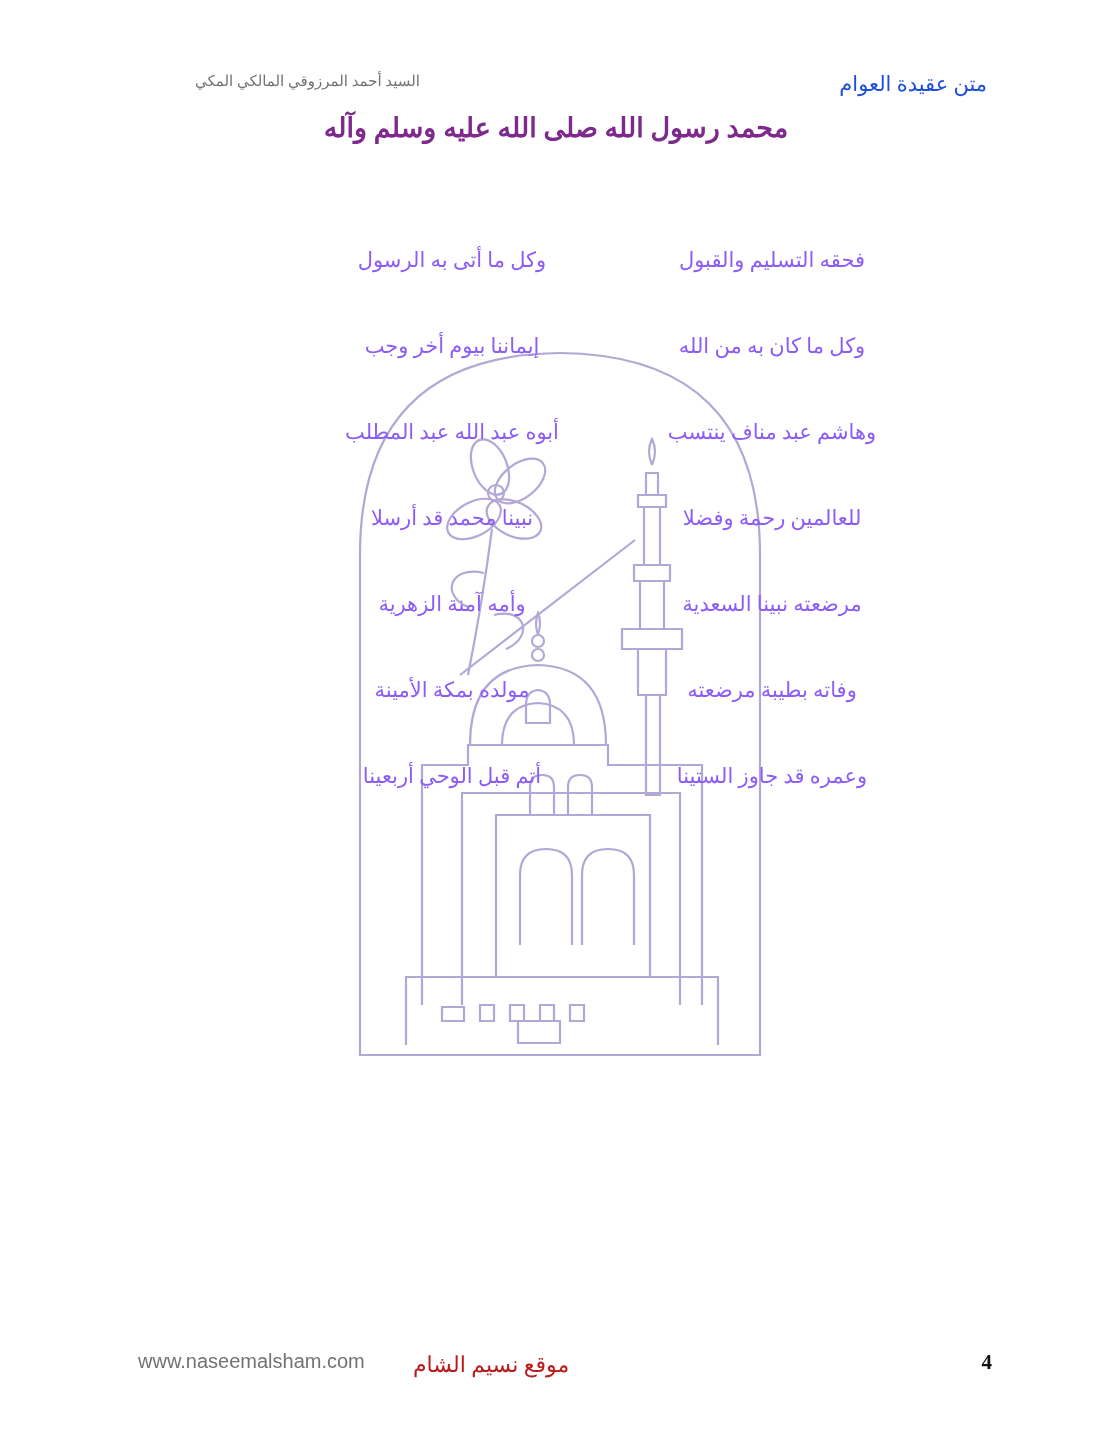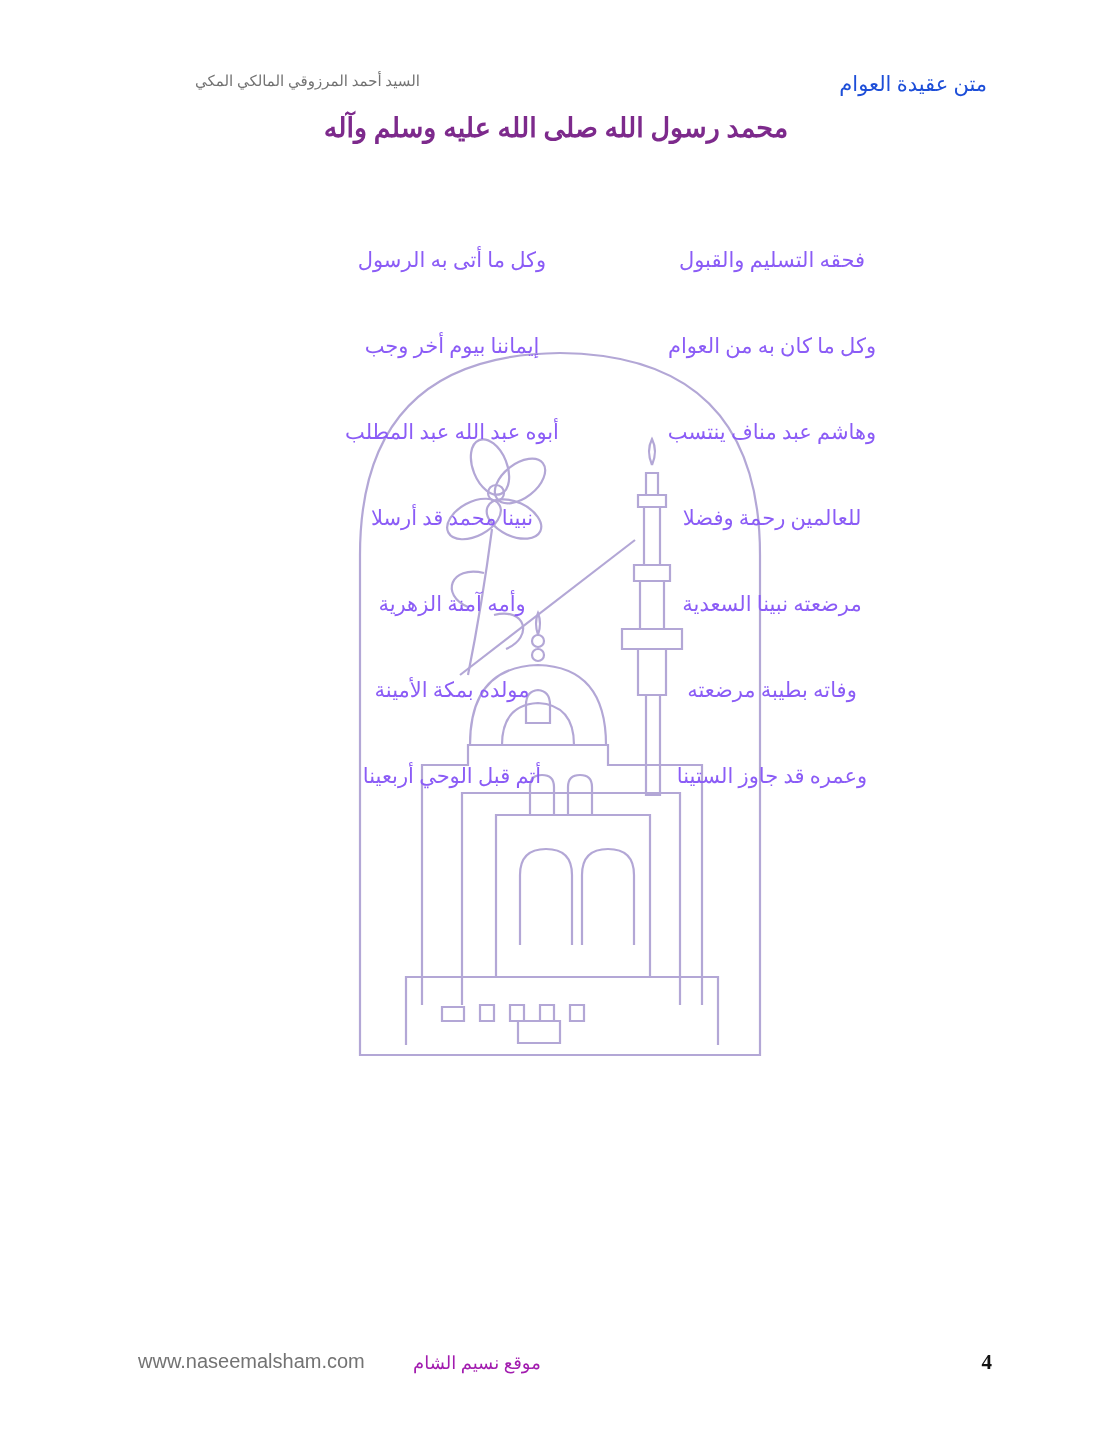--- a/index.html
+++ b/index.html
@@ -111,22 +111,22 @@
     top: 0;
     font-size: 20px;
     color: #737373;
     font-family: Liberation Sans, sans-serif;
     white-space: nowrap;
   }
   .footer-site {
     position: absolute;
     left: 413px;
     top: 2px;
-    font-size: 18px;
-    color: #a21caf;
+    font-size: 22px;
+    color: #b91c1c;
     white-space: nowrap;
   }
   .footer-page {
     position: absolute;
     right: 120px;
     top: 0;
     font-size: 21px;
     font-weight: 700;
     color: #111111;
   }
@@ -204,21 +204,21 @@
     </svg>
   </div>
 
   <div class="verses">
     <div class="verse-row">
       <div class="hemistich first">وكل ما أتى به الرسول</div>
       <div class="hemistich second">فحقه التسليم والقبول</div>
     </div>
     <div class="verse-row">
       <div class="hemistich first">إيماننا بيوم أخر وجب</div>
-      <div class="hemistich second">وكل ما كان به من العوام</div>
+      <div class="hemistich second">وكل ما كان به من الله</div>
     </div>
     <div class="verse-row">
       <div class="hemistich first">أبوه عبد الله عبد المطلب</div>
       <div class="hemistich second">وهاشم عبد مناف ينتسب</div>
     </div>
     <div class="verse-row">
       <div class="hemistich first">نبينا محمد قد أرسلا</div>
       <div class="hemistich second">للعالمين رحمة وفضلا</div>
     </div>
     <div class="verse-row">

